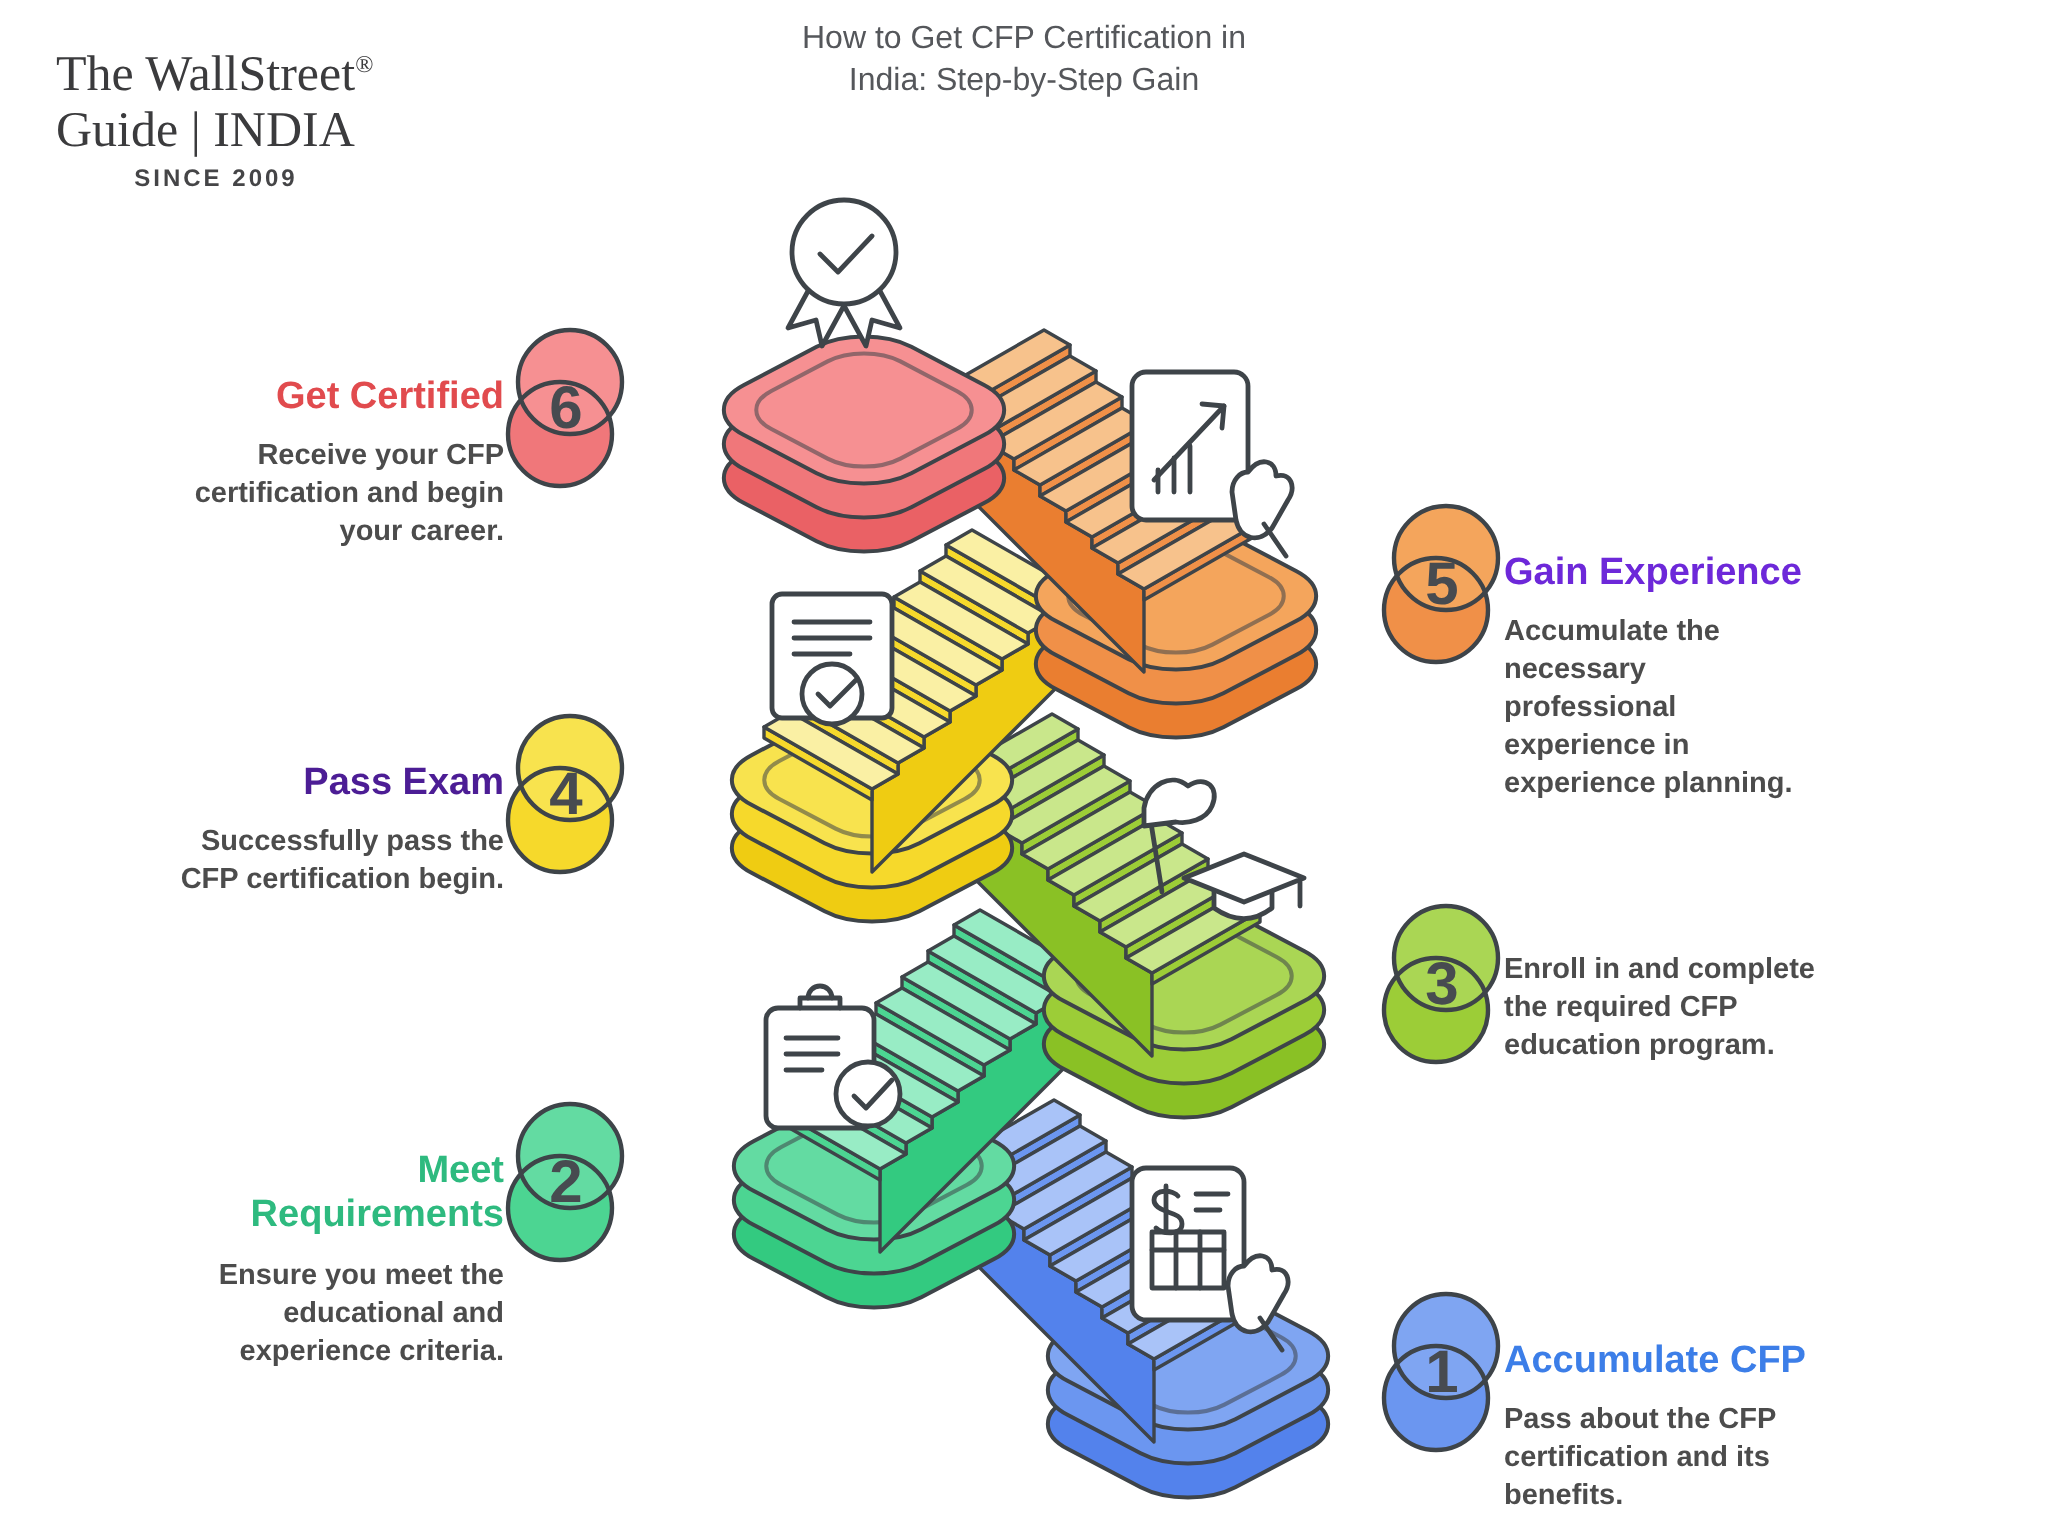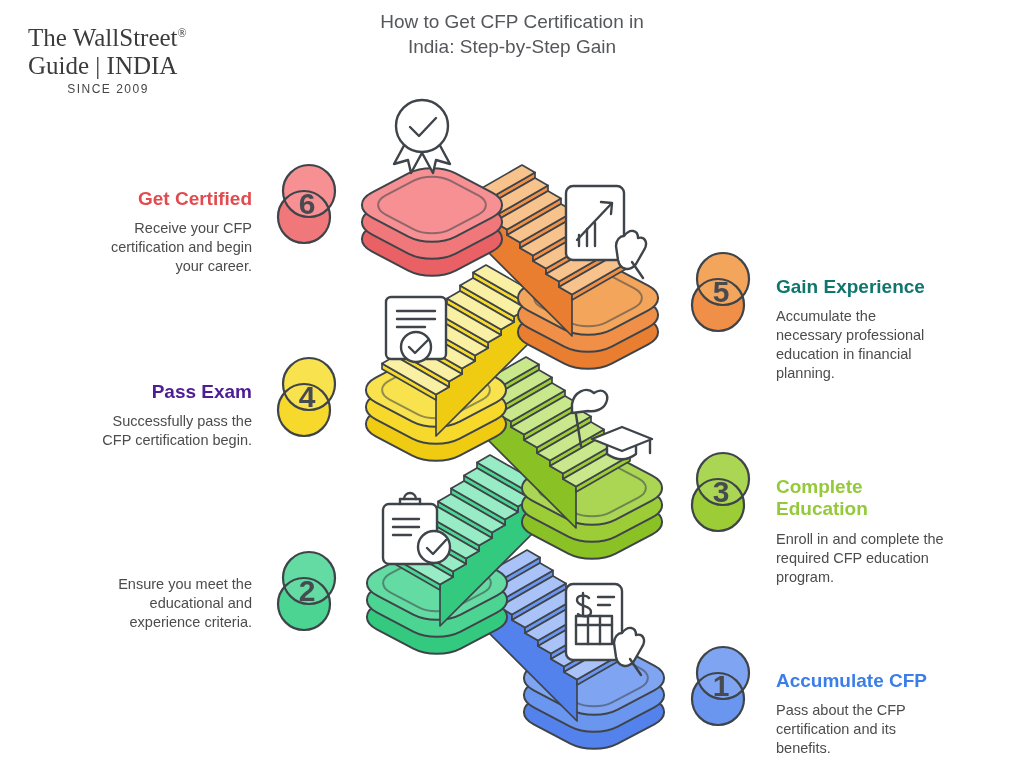--- a/index.html
+++ b/index.html
@@ -27,41 +27,41 @@
   .ic{fill:#fff;stroke-width:2.4}
   .ln{fill:none;stroke-width:2.4}
 
   
   .logo{position:absolute;left:28px;top:24px;color:#3b3b3d;
         font-family:"Liberation Serif",serif;line-height:1.12;}
   .logo .l1{font-size:25px;}
   .logo .l1 sup{font-size:12px;vertical-align:9px;}
   .logo .l2{font-size:25px;}
   .logo .tag{font-family:"Liberation Sans",sans-serif;font-size:12px;
-             letter-spacing:1.5px;color:#454547;text-align:center;width:160px;margin-top:3px;}
+             letter-spacing:1.5px;color:#454547;text-align:center;width:160px;margin-top:3px;font-weight:bold;}
 
   
   .title{position:absolute;left:312px;top:10px;width:400px;margin:0;
-         font-size:19px;font-weight:400;color:#55575b;text-align:center;line-height:1.3;}
+         font-size:16px;font-weight:400;color:#55575b;text-align:center;line-height:1.3;}
   .title span{display:block;}
 
   
-  .step{position:absolute;display:flex;gap:24px;align-items:flex-start;}
+  .step{position:absolute;display:flex;align-items:flex-start;}
   .step .txt{width:176px;}
   .step.left .txt{text-align:right;}
   .step.right .txt{text-align:left;}
   .badge{width:62px;height:84px;flex:0 0 62px;margin-top:-26px;}
   .cl{fill:var(--l)} .cb{fill:var(--b)}
   .co{fill:none;stroke:#3e4449;stroke-width:2.2}
   .num{font-family:"Liberation Sans",sans-serif;font-weight:bold;font-size:30px;
        fill:#474b50;text-anchor:middle;}
   .t{font-size:19px;font-weight:bold;margin:0 0 9px;line-height:1.18;}
-  .d{font-size:14.5px;color:#4c4c4c;margin:0;line-height:1.3;}
+  .d{font-size:14.5px;color:#4c4c4c;margin:0;line-height:1.3;font-weight:bold;}
   .left .d{margin-left:auto;}
-  .c-red{color:#e14b4e}.c-orange{color:#0f766e}.c-yellow{color:#4c1d95}
+  .c-red{color:#e14b4e}.c-orange{color:#6d28d9}.c-yellow{color:#4c1d95}
   .c-green{color:#94c93a}.c-teal{color:#2eba7f}.c-blue{color:#3c7ee8}
 
   .s6{left:76px;top:188px;}  .s6 .d{width:162px;}
   .s5{left:690px;top:276px;} .s5 .d{width:160px;}
   .s4{left:76px;top:381px;}  .s4 .d{width:172px;}
   .s3{left:690px;top:476px;} .s3 .t{width:130px;} .s3 .d{width:180px;}
   .s2{left:76px;top:575px;}  .s2 .t{margin-left:auto;width:140px;} .s2 .d{width:156px;}
   .s1{left:690px;top:670px;} .s1 .d{width:152px;}
 </style>
 </head>
@@ -180,21 +180,21 @@
 <section class="step right s5">
   <svg class="badge v-orange" viewBox="0 0 62 84">
     <circle class="cb" cx="28" cy="55" r="26"></circle>
       <circle class="cl" cx="33" cy="29" r="26"></circle>
     <circle class="co" cx="28" cy="55" r="26"></circle>
       <circle class="co" cx="33" cy="29" r="26"></circle>
     <text class="num" x="31" y="52">5</text>
   </svg>
   <div class="txt">
     <h2 class="t c-orange">Gain Experience</h2>
-    <p class="d">Accumulate the necessary professional education in financial planning.</p>
+    <p class="d">Accumulate the necessary professional experience in experience planning.</p>
   </div>
 </section>
 
 <section class="step left s4">
   <div class="txt">
     <h2 class="t c-yellow">Pass Exam</h2>
     <p class="d">Successfully pass the CFP certification begin.</p>
   </div>
   <svg class="badge v-yellow" viewBox="0 0 62 84">
     <circle class="cb" cx="28" cy="55" r="26"></circle>
@@ -207,27 +207,27 @@
 
 <section class="step right s3">
   <svg class="badge v-green" viewBox="0 0 62 84">
     <circle class="cb" cx="28" cy="55" r="26"></circle>
       <circle class="cl" cx="33" cy="29" r="26"></circle>
     <circle class="co" cx="28" cy="55" r="26"></circle>
       <circle class="co" cx="33" cy="29" r="26"></circle>
     <text class="num" x="31" y="52">3</text>
   </svg>
   <div class="txt">
-    <h2 class="t c-green">Complete Education</h2>
     <p class="d">Enroll in and complete the required CFP education program.</p>
   </div>
 </section>
 
 <section class="step left s2">
   <div class="txt">
+    <h2 class="t c-teal">Meet Requirements</h2>
     <p class="d">Ensure you meet the educational and experience criteria.</p>
   </div>
   <svg class="badge v-teal" viewBox="0 0 62 84">
     <circle class="cb" cx="28" cy="55" r="26"></circle>
       <circle class="cl" cx="33" cy="29" r="26"></circle>
     <circle class="co" cx="28" cy="55" r="26"></circle>
       <circle class="co" cx="33" cy="29" r="26"></circle>
     <text class="num" x="31" y="52">2</text>
   </svg>
 </section>

